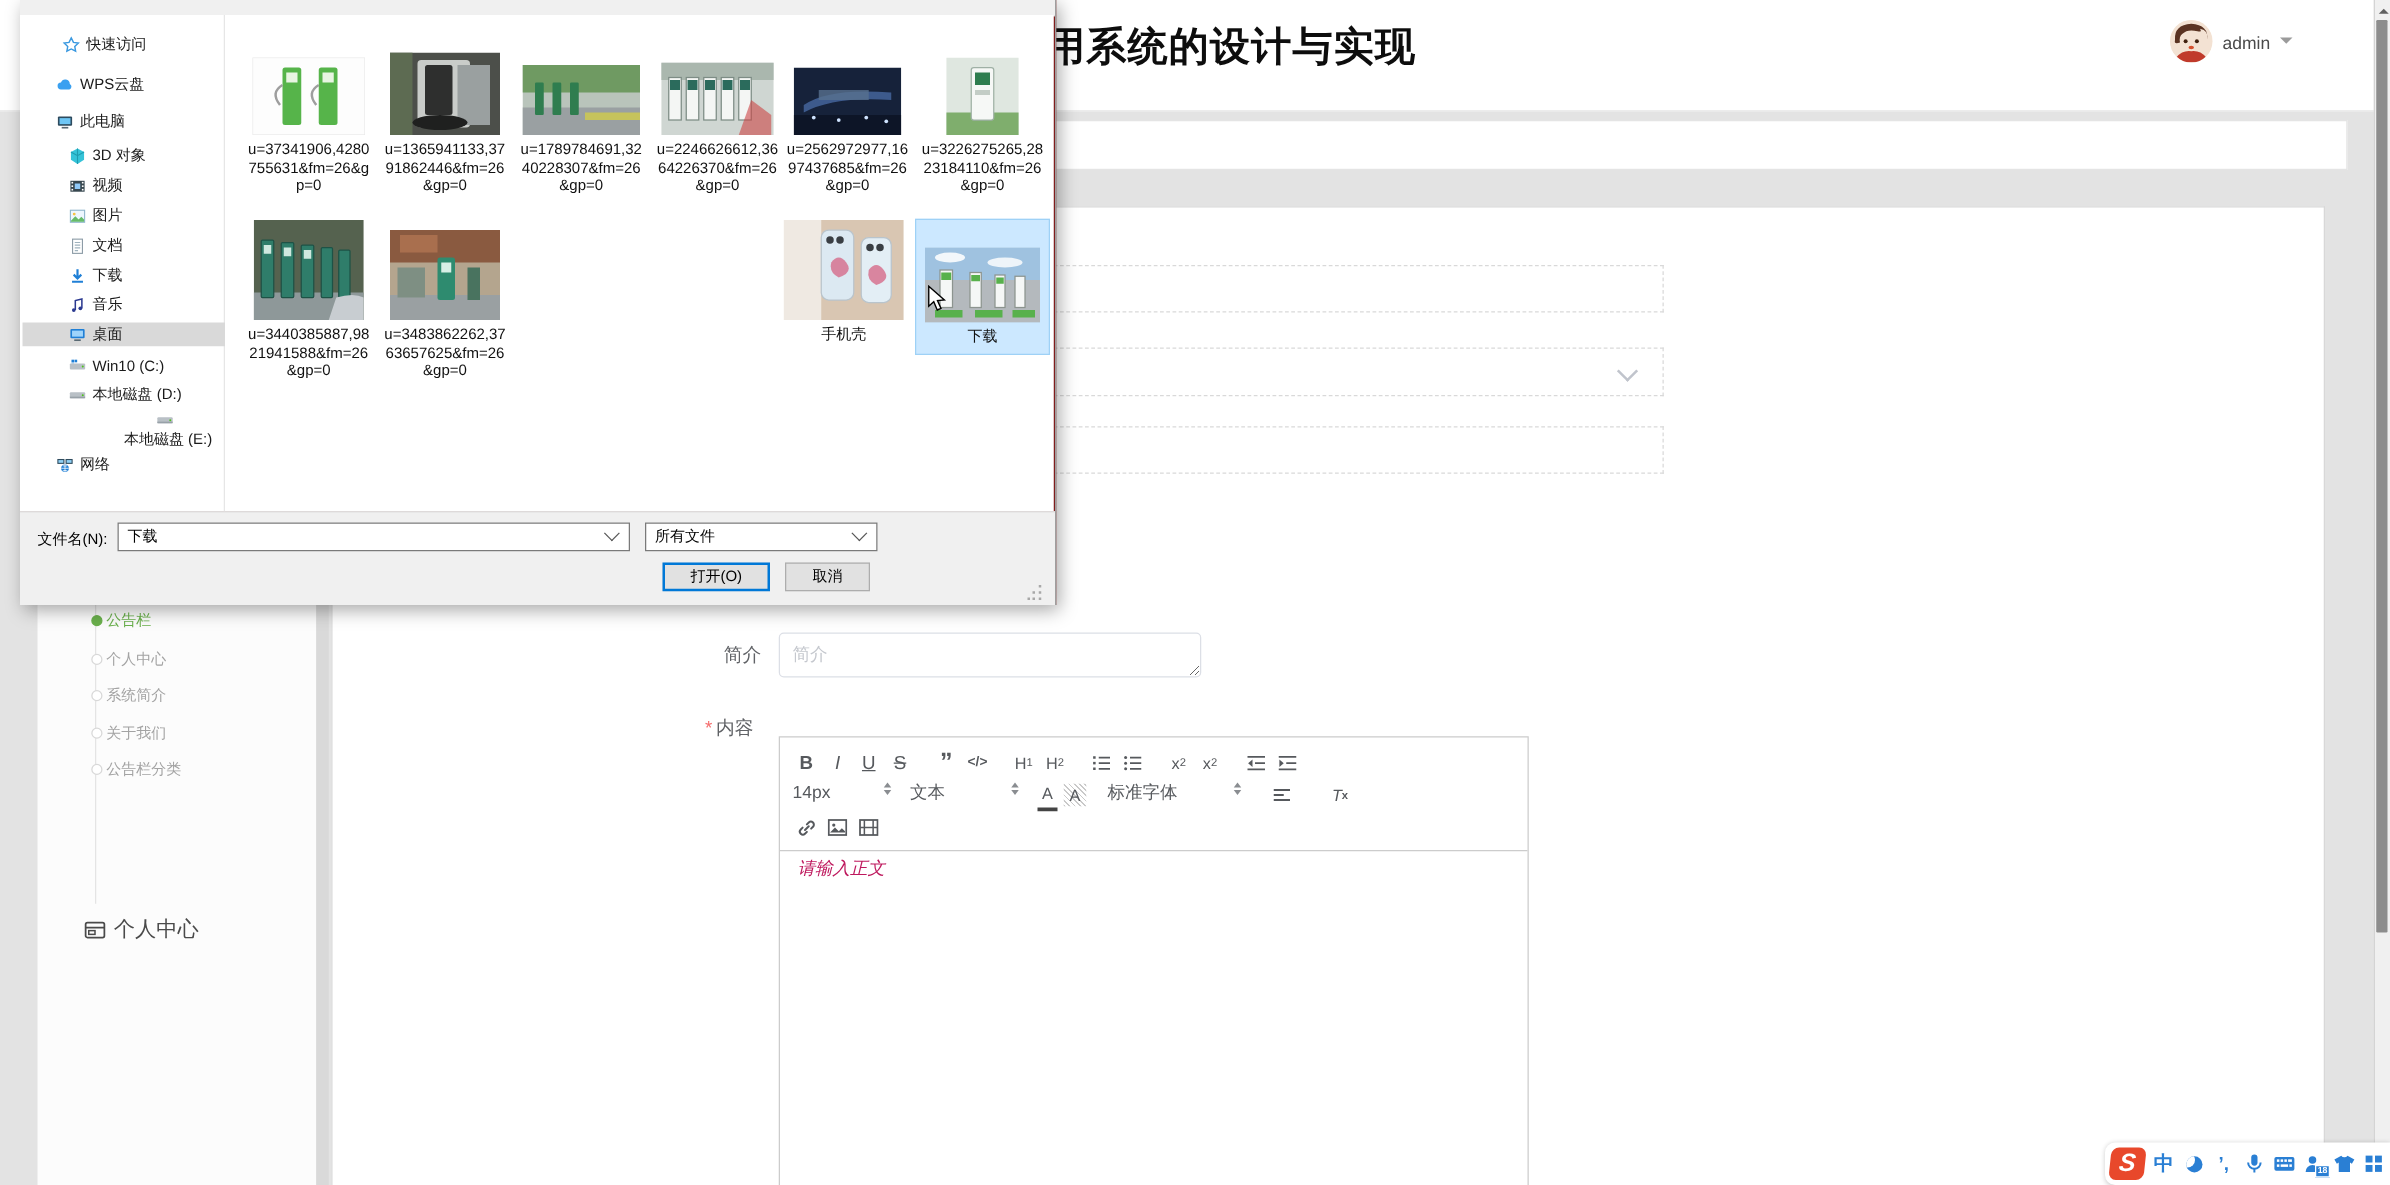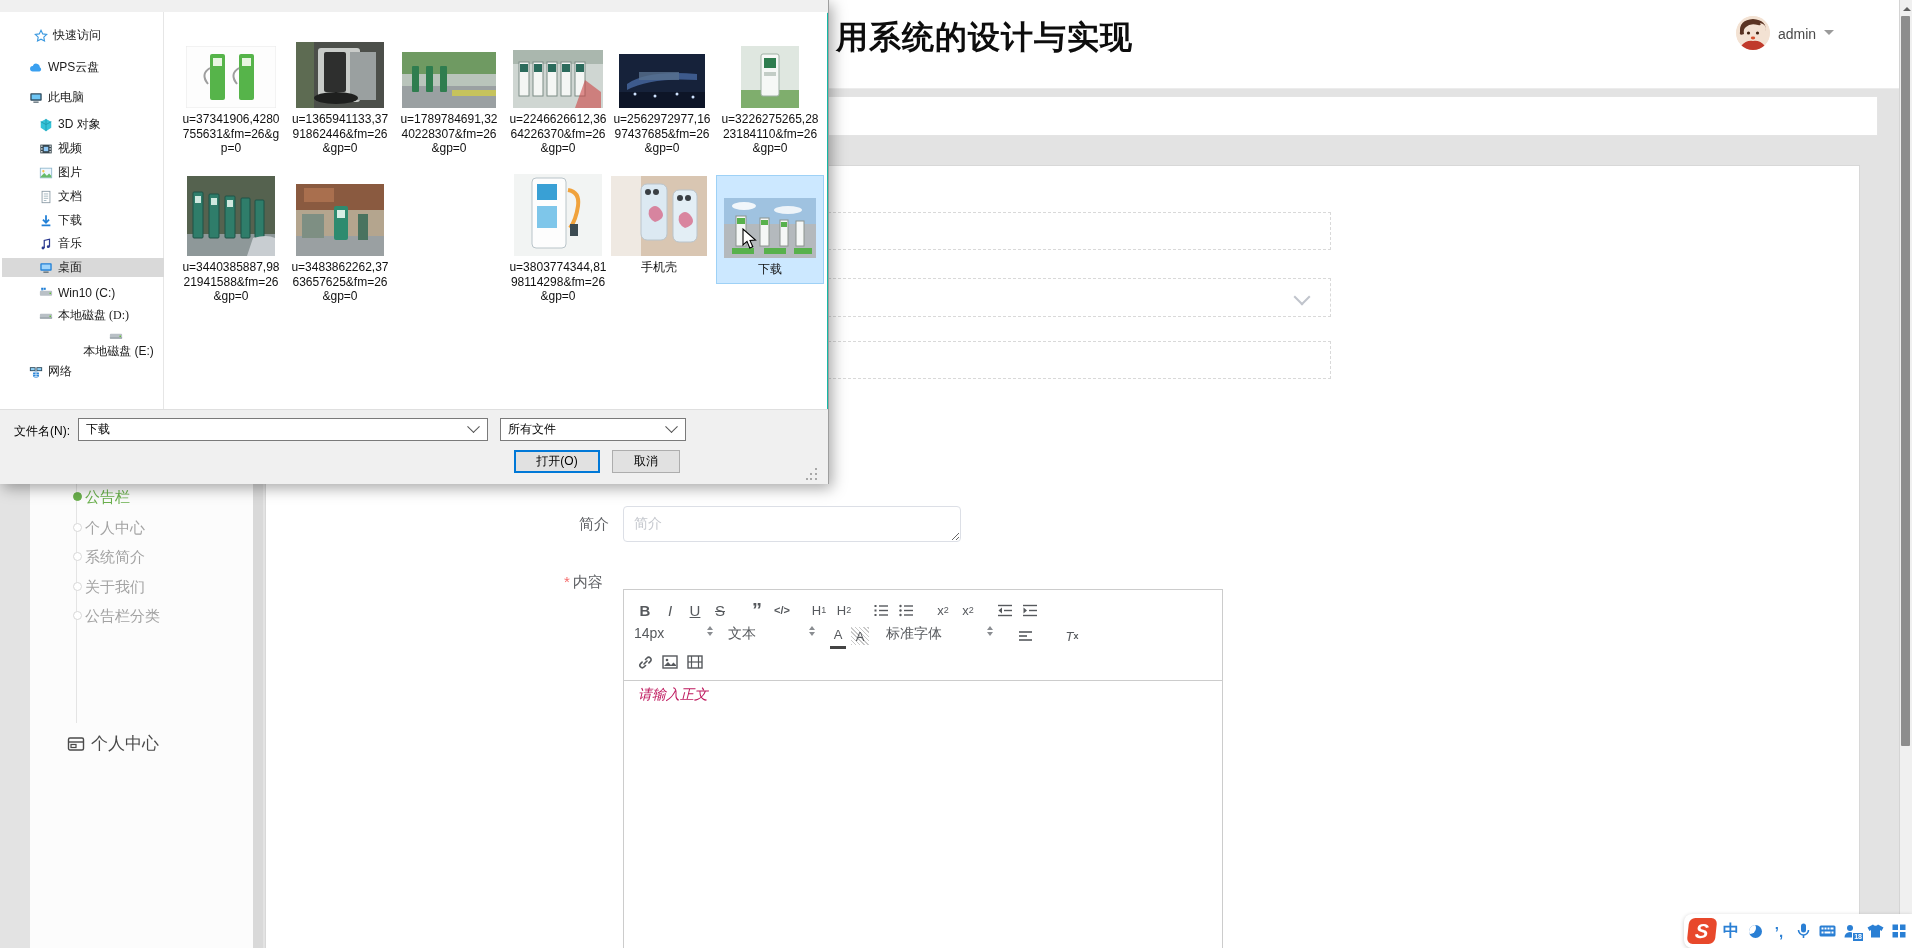--- a/index.html
+++ b/index.html
@@ -39,37 +39,37 @@
   .strike{text-decoration:line-through;}
   .subsup{font-size:13px;}
   .subsup sub,.subsup sup{font-size:9px;}
   .bg-a{width:18px;height:18px;display:inline-flex;align-items:center;justify-content:center;background:repeating-linear-gradient(45deg,#c9c9c9 0 1px,transparent 1px 3px);font-size:13px;color:#56595d;}
   .color-a{border-bottom:3px solid #444;line-height:13px;font-size:13px;}
   #editor-placeholder{left:14px;top:96px;font-style:italic;color:#be185d;font-size:14px;}
   
   #app-sidebar{left:30px;top:88px;width:223px;height:860px;background:#fcfcfc;}
   #sidebar-scroll{left:253px;top:88px;width:10px;height:860px;background:#d9d9d9;}
   .menu-line{left:46px;top:300px;width:1px;height:335px;background:#e4e4e4;position:absolute;}
-  .mitem{position:absolute;left:55px;font-size:15px;color:#a3a3a3;white-space:nowrap;cursor:pointer;}
+  .mitem{position:absolute;left:55px;font-size:12px;color:#a3a3a3;white-space:nowrap;cursor:pointer;}
   .mitem.active{color:#6ab04c;}
   .mdot{position:absolute;left:43px;width:7px;height:7px;border-radius:50%;background:#fff;border:1px solid #d8d8d8;}
   .mdot.active{background:#6ab04c;border-color:#6ab04c;}
   #personal-center{position:absolute;left:37px;top:644px;font-size:17px;color:#4a4a4a;display:flex;align-items:center;cursor:pointer;}
   
   #page-scrollbar{left:1899px;top:0;width:13px;height:948px;background:#f0f0f0;border-left:1px solid #d4d4d4;}
   #sb-arrow{left:1903px;top:3px;width:0;height:0;border:4px solid transparent;border-bottom-color:#606060;}
   #sb-thumb{left:1901px;top:16px;width:9px;height:730px;background:#8d8d8d;border-radius:1px;}
   
   #ime-bar{left:1684px;top:914px;width:228px;height:34px;background:#fff;border-radius:8px 0 0 8px;box-shadow:0 1px 4px rgba(0,0,0,.2);display:flex;align-items:center;padding-left:4px;box-sizing:border-box;}
   .ime-ic{display:inline-flex;align-items:center;justify-content:center;width:22px;height:22px;margin:0 1px;color:#2a7fd4;font-weight:bold;cursor:pointer;}
   #sogou-logo{width:28px;height:26px;background:#e8482b;border-radius:6px;color:#fff;font-weight:bold;font-style:italic;font-size:20px;display:flex;align-items:center;justify-content:center;transform:skewX(-6deg);margin-right:3px;}
   .moon{width:13px;height:13px;border-radius:50%;background:#2a7fd4;position:relative;overflow:hidden;}
   .moon::after{content:"";position:absolute;left:-5px;top:-3px;width:12px;height:12px;border-radius:50%;background:#fff;}
   
-  #file-dialog{left:0;top:0;width:828px;height:483px;background:#14b8a6;border:1px solid #9e9e9e;border-left:none;border-top:none;box-shadow:3px 4px 14px rgba(0,0,0,.35);z-index:50;}
+  #file-dialog{left:16px;top:0;width:828px;height:483px;background:#7f1d1d;border:1px solid #9e9e9e;border-left:none;border-top:none;box-shadow:3px 4px 14px rgba(0,0,0,.35);z-index:50;}
   #dlg-topstrip{left:0;top:0;width:828px;height:12px;background:#f0f0f0;border-bottom:1px solid #dedede;position:absolute;}
   #dlg-nav{position:absolute;left:0;top:12px;width:163px;height:397px;background:#fff;border-right:1px solid #e6e6e6;}
   .nitem{position:absolute;left:2px;width:159px;height:19px;display:flex;align-items:center;font-size:12px;color:#1a1a1a;cursor:pointer;white-space:nowrap;}
   .nitem .ic{width:14px;height:14px;margin-right:5px;flex:none;}
   .nitem.sel{background:#d9d9d9;}
   .pl-a{padding-left:32px;} 
   .pl-b{padding-left:27px;} 
   .pl-c{padding-left:37px;} 
   #dlg-files{position:absolute;left:164px;top:12px;width:663px;height:397px;background:#fff;}
   .fcell{position:absolute;width:104px;text-align:center;}
@@ -455,21 +455,21 @@
           <rect x="1" y="5.5" width="14" height="5.5" rx="1" fill="#b9c0c6"></rect>
           <circle cx="12.8" cy="8.2" r="0.9" fill="#4cc417"></circle>
           <g fill="#1f7fd6">
             <rect x="2.5" y="2" width="2.4" height="2.4"></rect>
             <rect x="5.3" y="2" width="2.4" height="2.4"></rect>
             <rect x="2.5" y="4.8" width="2.4" height="0.4"></rect>
           </g>
         </svg>
       <span>Win10 (C:)</span>
     </div>
-    <div class="nitem pl-c" style="top:294px;font-family:Liberation Serif, serif;">
+    <div class="nitem pl-c" style="top:294px;">
       <svg class="ic" viewBox="0 0 16 16">
           <rect x="1" y="5.5" width="14" height="5.5" rx="1" fill="#b9c0c6"></rect>
           <circle cx="12.8" cy="8.2" r="0.9" fill="#4cc417"></circle>
           <rect x="1" y="9.5" width="14" height="1.5" fill="#98a1a8"></rect>
         </svg>
       <span>本地磁盘 (D:)</span>
     </div>
     <div class="nitem pl-c" style="top:317px;flex-direction:column;">
       <svg class="ic" viewBox="0 0 16 16">
           <rect x="1" y="5.5" width="14" height="5.5" rx="1" fill="#b9c0c6"></rect>
@@ -618,33 +618,20 @@
             <rect y="0" width="88" height="26" fill="#8a5a40"></rect>
             <rect x="8" y="4" width="30" height="14" fill="#a96f4e"></rect>
             <rect y="52" width="88" height="20" fill="#9aa0a2"></rect>
             <rect x="38" y="22" width="14" height="34" rx="2" fill="#2e8b6f"></rect>
             <rect x="41" y="26" width="8" height="8" fill="#d7efe6"></rect>
             <rect x="62" y="30" width="10" height="26" fill="#49735f"></rect>
             <rect x="6" y="30" width="22" height="24" fill="#7e8f83"></rect>
           </svg>
         </div>
       <div class="fname">u=3483862262,3763657625&amp;fm=26&amp;gp=0</div>
-    </div>
-    <div class="fcell r2" style="left:342px;top:160px;">
-      <div class="fthumb-wrap">
-          <svg width="88" height="82" viewBox="0 0 88 82">
-            <rect width="88" height="82" fill="#f2f4f3"></rect>
-            <rect x="18" y="4" width="34" height="70" rx="4" fill="#fdfdfd" stroke="#b9c4c9"></rect>
-            <rect x="23" y="10" width="20" height="16" fill="#39a0d5"></rect>
-            <rect x="23" y="32" width="20" height="22" fill="#7ec6ea"></rect>
-            <path d="M54 16q12 2 10 16t-8 22" stroke="#f0a23c" stroke-width="4" fill="none"></path>
-            <rect x="56" y="50" width="8" height="12" fill="#3c4b52"></rect>
-          </svg>
-        </div>
-      <div class="fname">u=3803774344,8198114298&amp;fm=26&amp;gp=0</div>
     </div>
     <div class="fcell r2" style="left:443px;top:160px;">
       <div class="fthumb-wrap">
           <svg width="96" height="80" viewBox="0 0 96 80">
             <rect width="96" height="80" fill="#d9c6b2"></rect>
             <rect x="0" y="0" width="30" height="80" fill="#efe9e2"></rect>
             <g>
               <rect x="30" y="8" width="26" height="56" rx="6" fill="#dce9f2" stroke="#b9c4cc"></rect>
               <circle cx="37" cy="16" r="3" fill="#3a3f44"></circle>
               <circle cx="45" cy="16" r="3" fill="#3a3f44"></circle>

